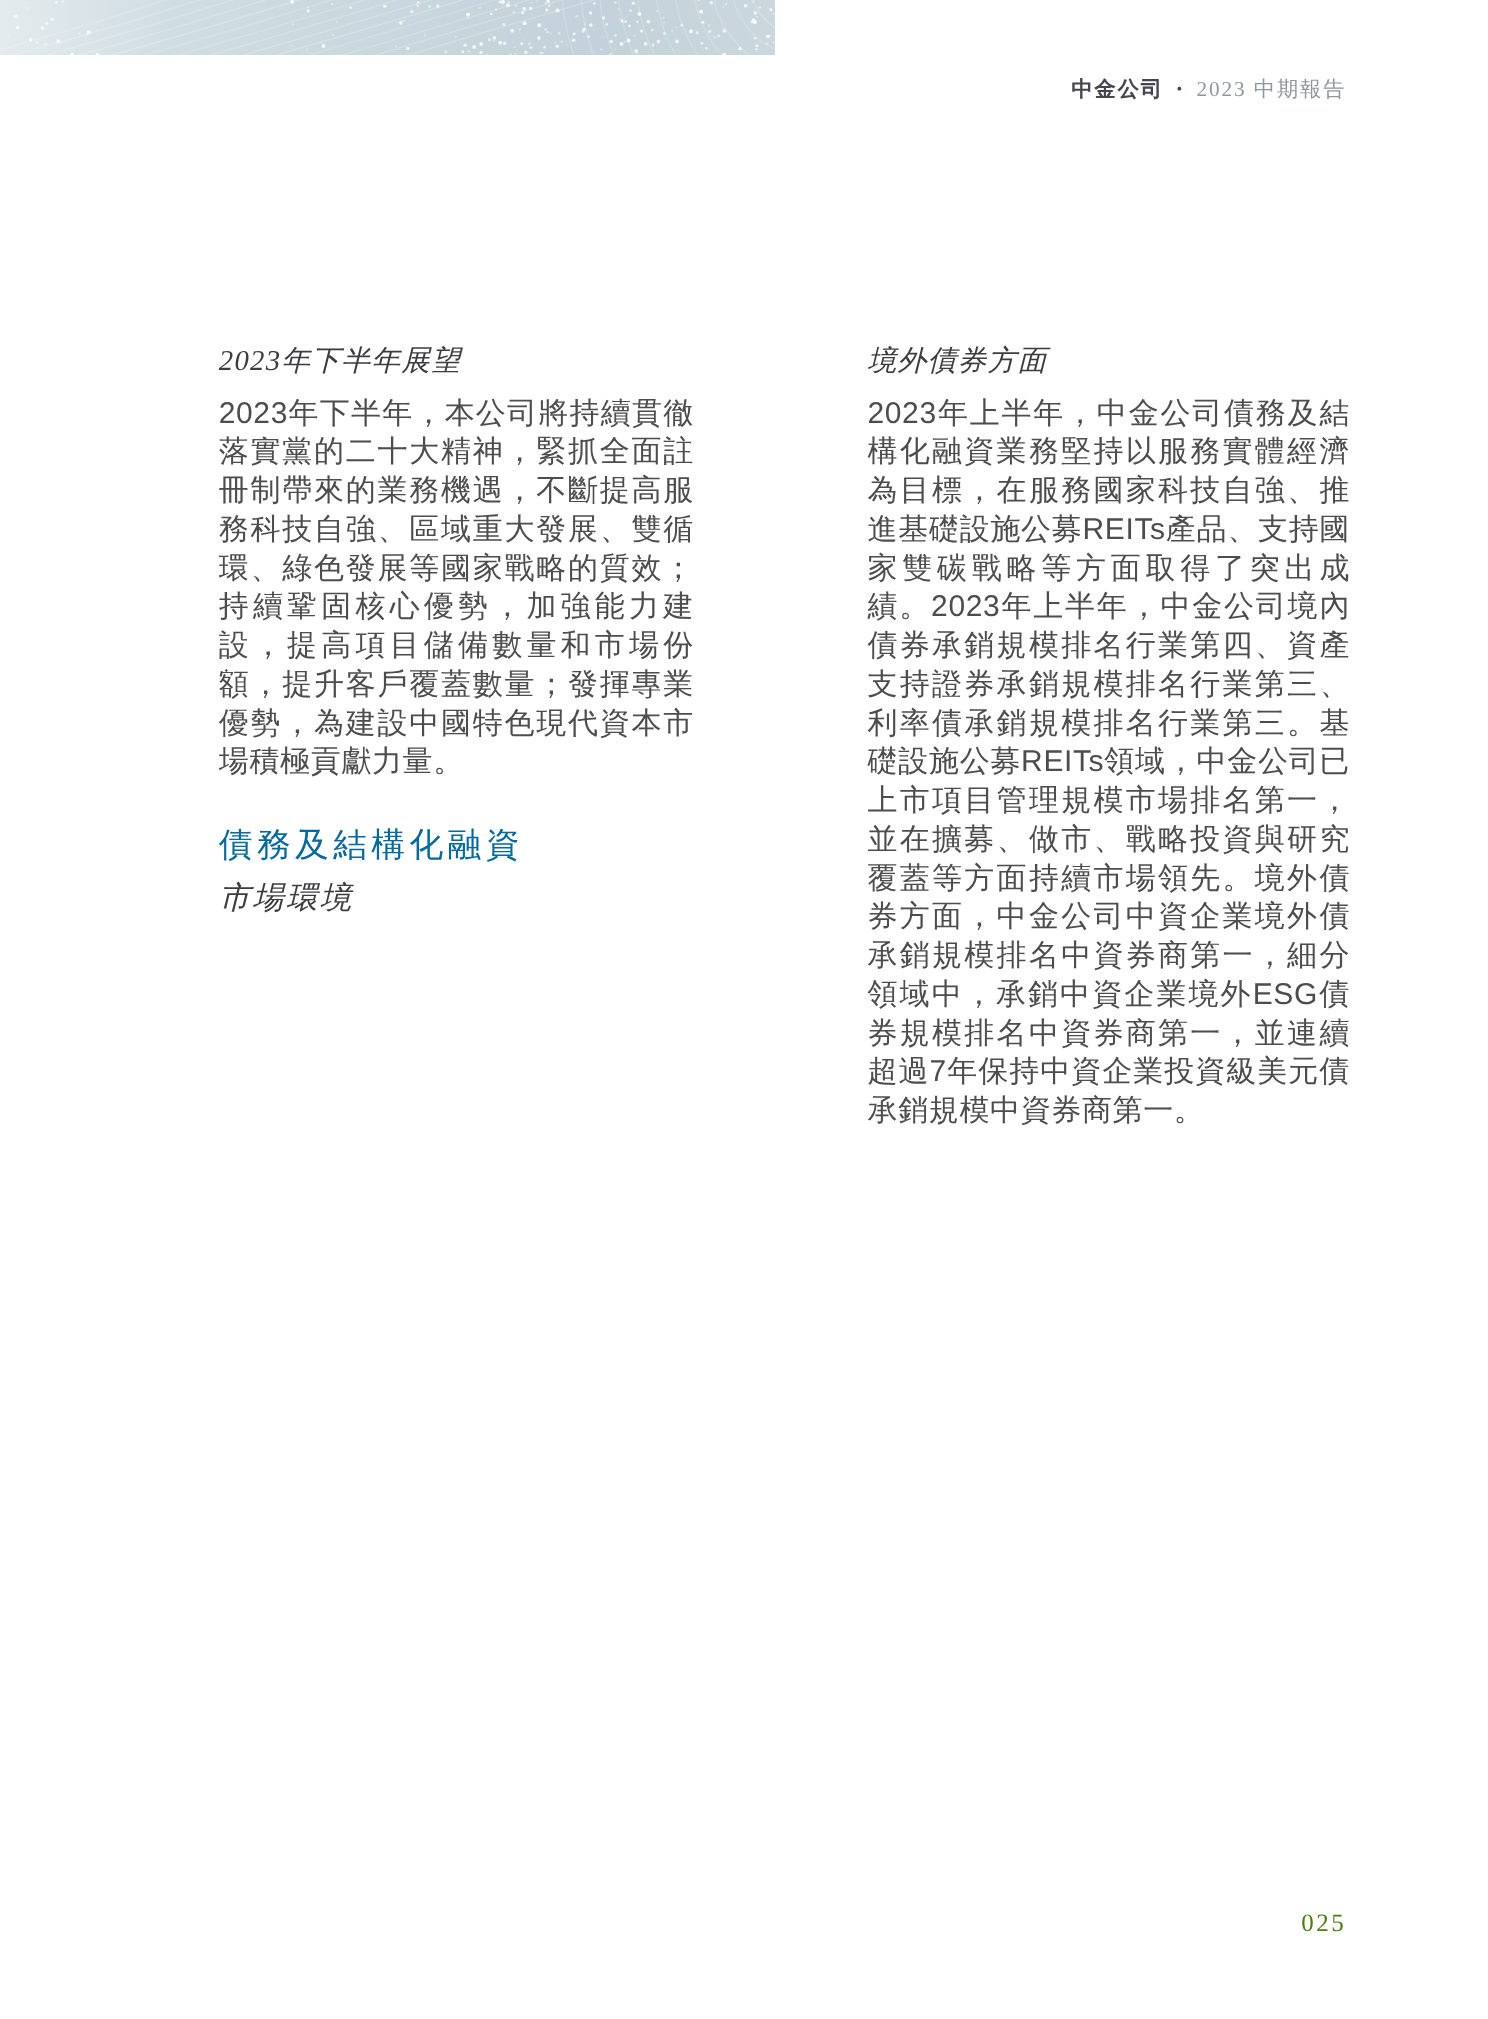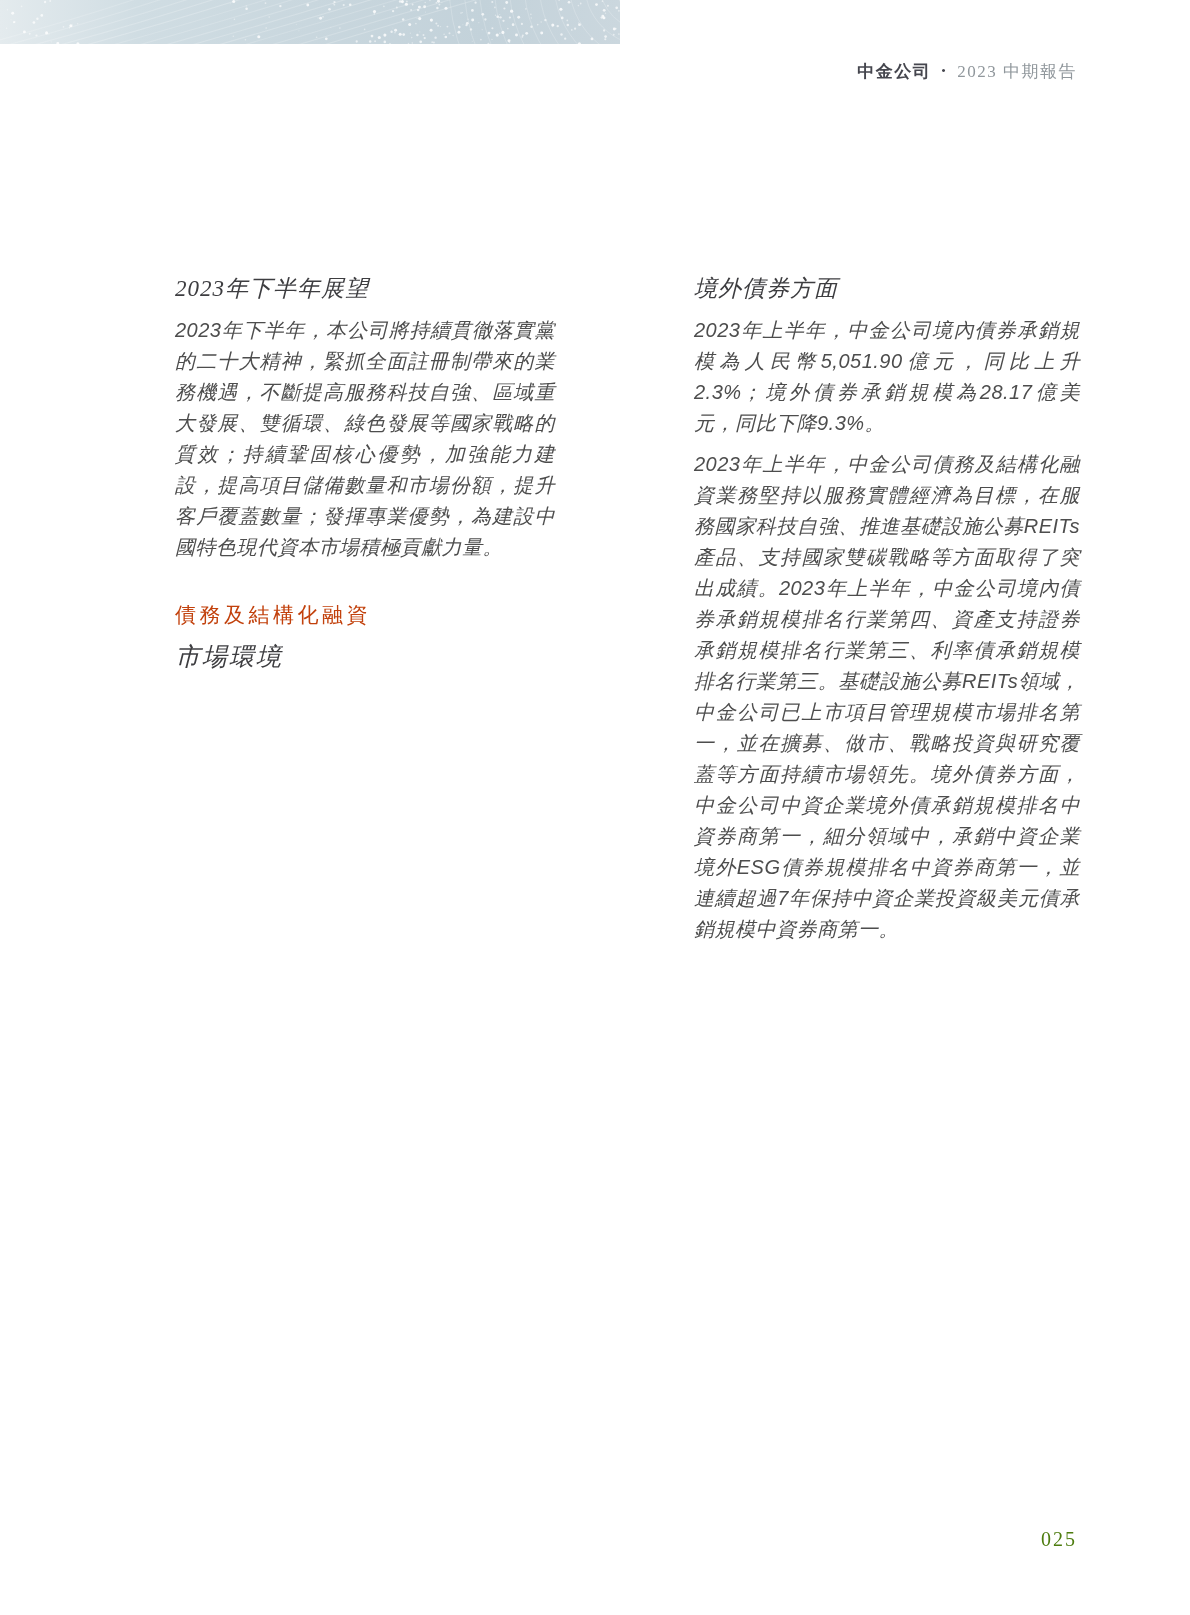--- a/index.html
+++ b/index.html
@@ -51,45 +51,44 @@
     font-style: italic;
     font-weight: normal;
     font-size: 23px;
     line-height: 32px;
     letter-spacing: 1px;
     color: #3d3d40;
   }
   h3.blue {
     font-family: "Liberation Sans", sans-serif;
     font-weight: 500;
-    font-size: 21px;
+    font-size: 27px;
     line-height: 31px;
     letter-spacing: 3.5px;
-    color: #c2410c;
+    color: #0369a1;
     margin-top: 36px;
   }
   h4.ital {
     font-family: "Liberation Serif", serif;
     font-style: italic;
     font-weight: normal;
     font-size: 25px;
     line-height: 31px;
     letter-spacing: 2px;
     color: #3d3d40;
     margin-top: 11px;
   }
   p.body {
-    font-size: 20px;
+    font-size: 24px;
     line-height: 31px;
     letter-spacing: 0.5px;
     text-align: justify;
     text-justify: inter-character;
     color: #4d4d4d;
     margin-top: 10px;
-    font-style: italic;
   }
   .col-left  p.body.second { margin-top: 16px; }
   .col-right p.body.second { }
 
   
   .page-number {
     position: absolute;
     top: 1528px;
     left: 0;
     width: 1077px;
@@ -367,19 +366,18 @@
   <div class="col col-left">
     <h2 class="ital">2023年下半年展望</h2>
     <p class="body">2023年下半年，本公司將持續貫徹落實黨的二十大精神，緊抓全面註冊制帶來的業務機遇，不斷提高服務科技自強、區域重大發展、雙循環、綠色發展等國家戰略的質效；持續鞏固核心優勢，加強能力建設，提高項目儲備數量和市場份額，提升客戶覆蓋數量；發揮專業優勢，為建設中國特色現代資本市場積極貢獻力量。</p>
 
     <h3 class="blue">債務及結構化融資</h3>
     <h4 class="ital">市場環境</h4>
   </div>
 
   <div class="col col-right">
     <h2 class="ital">境外債券方面</h2>
-    <p class="body">2023年上半年，中金公司境內債券承銷規模為人民幣5,051.90億元，同比上升2.3%；境外債券承銷規模為28.17億美元，同比下降9.3%。</p>
     <p class="body second">2023年上半年，中金公司債務及結構化融資業務堅持以服務實體經濟為目標，在服務國家科技自強、推進基礎設施公募REITs產品、支持國家雙碳戰略等方面取得了突出成績。2023年上半年，中金公司境內債券承銷規模排名行業第四、資產支持證券承銷規模排名行業第三、利率債承銷規模排名行業第三。基礎設施公募REITs領域，中金公司已上市項目管理規模市場排名第一，並在擴募、做市、戰略投資與研究覆蓋等方面持續市場領先。境外債券方面，中金公司中資企業境外債承銷規模排名中資券商第一，細分領域中，承銷中資企業境外ESG債券規模排名中資券商第一，並連續超過7年保持中資企業投資級美元債承銷規模中資券商第一。</p>
   </div>
 
   <div class="page-number">025</div>
 
 </div>
 
 </body></html>

